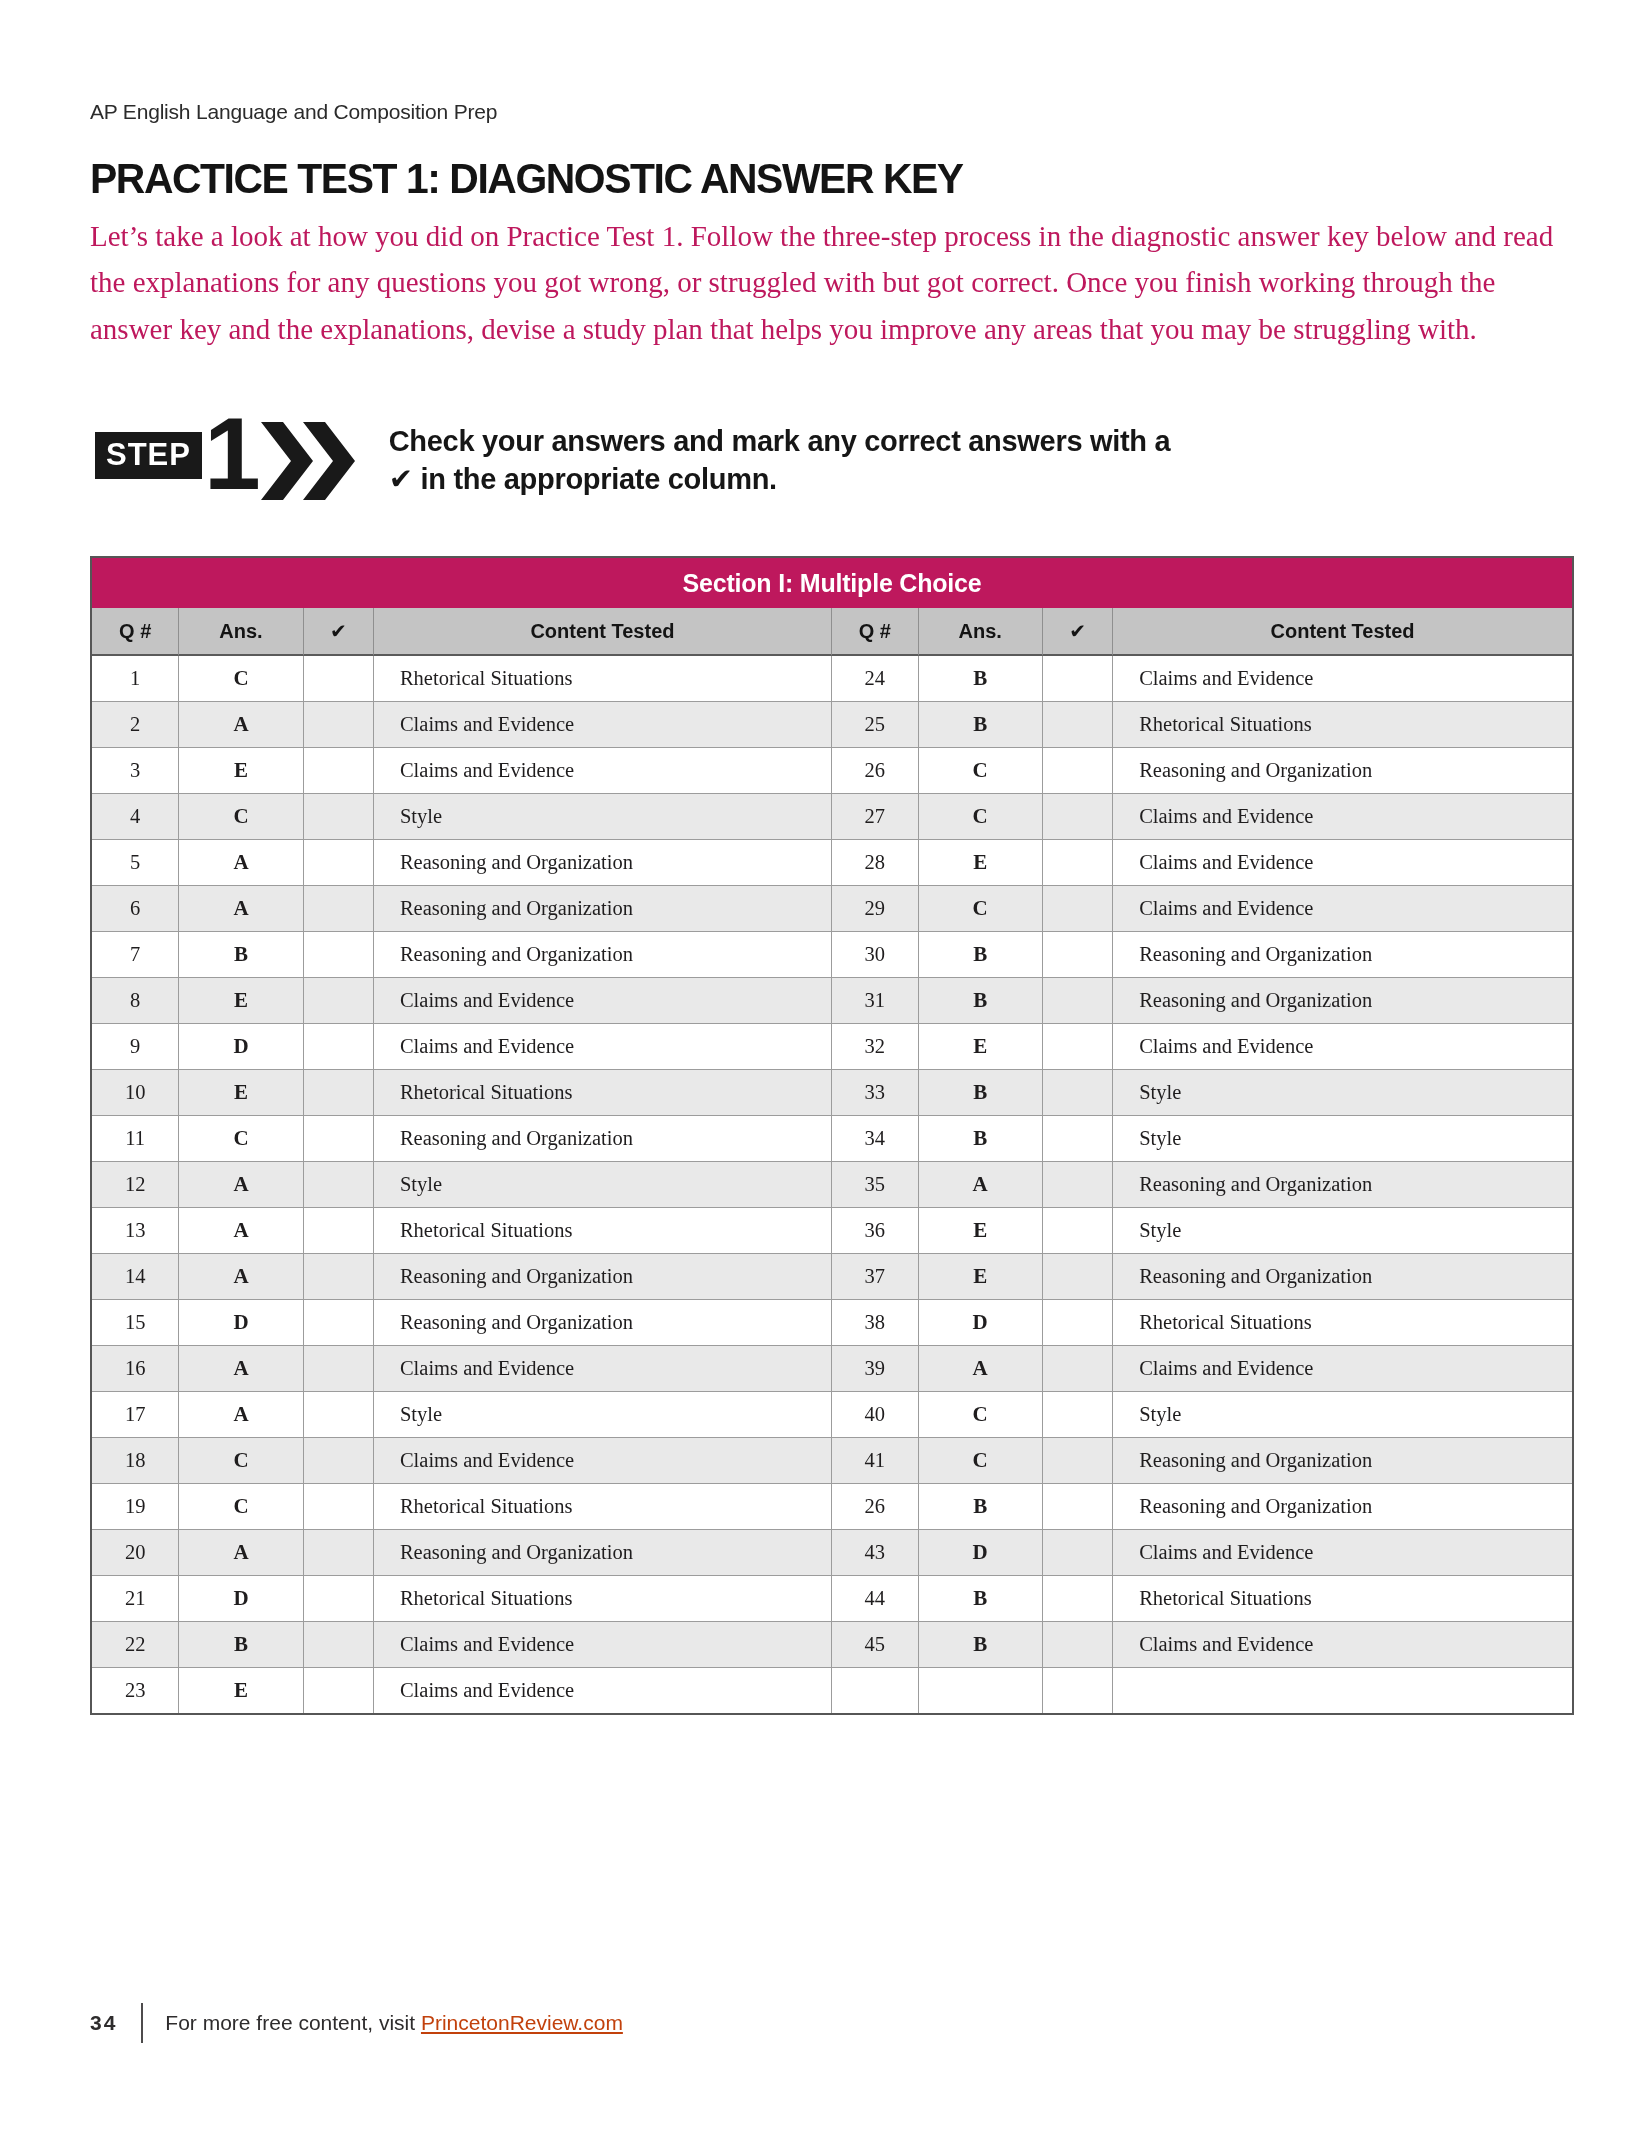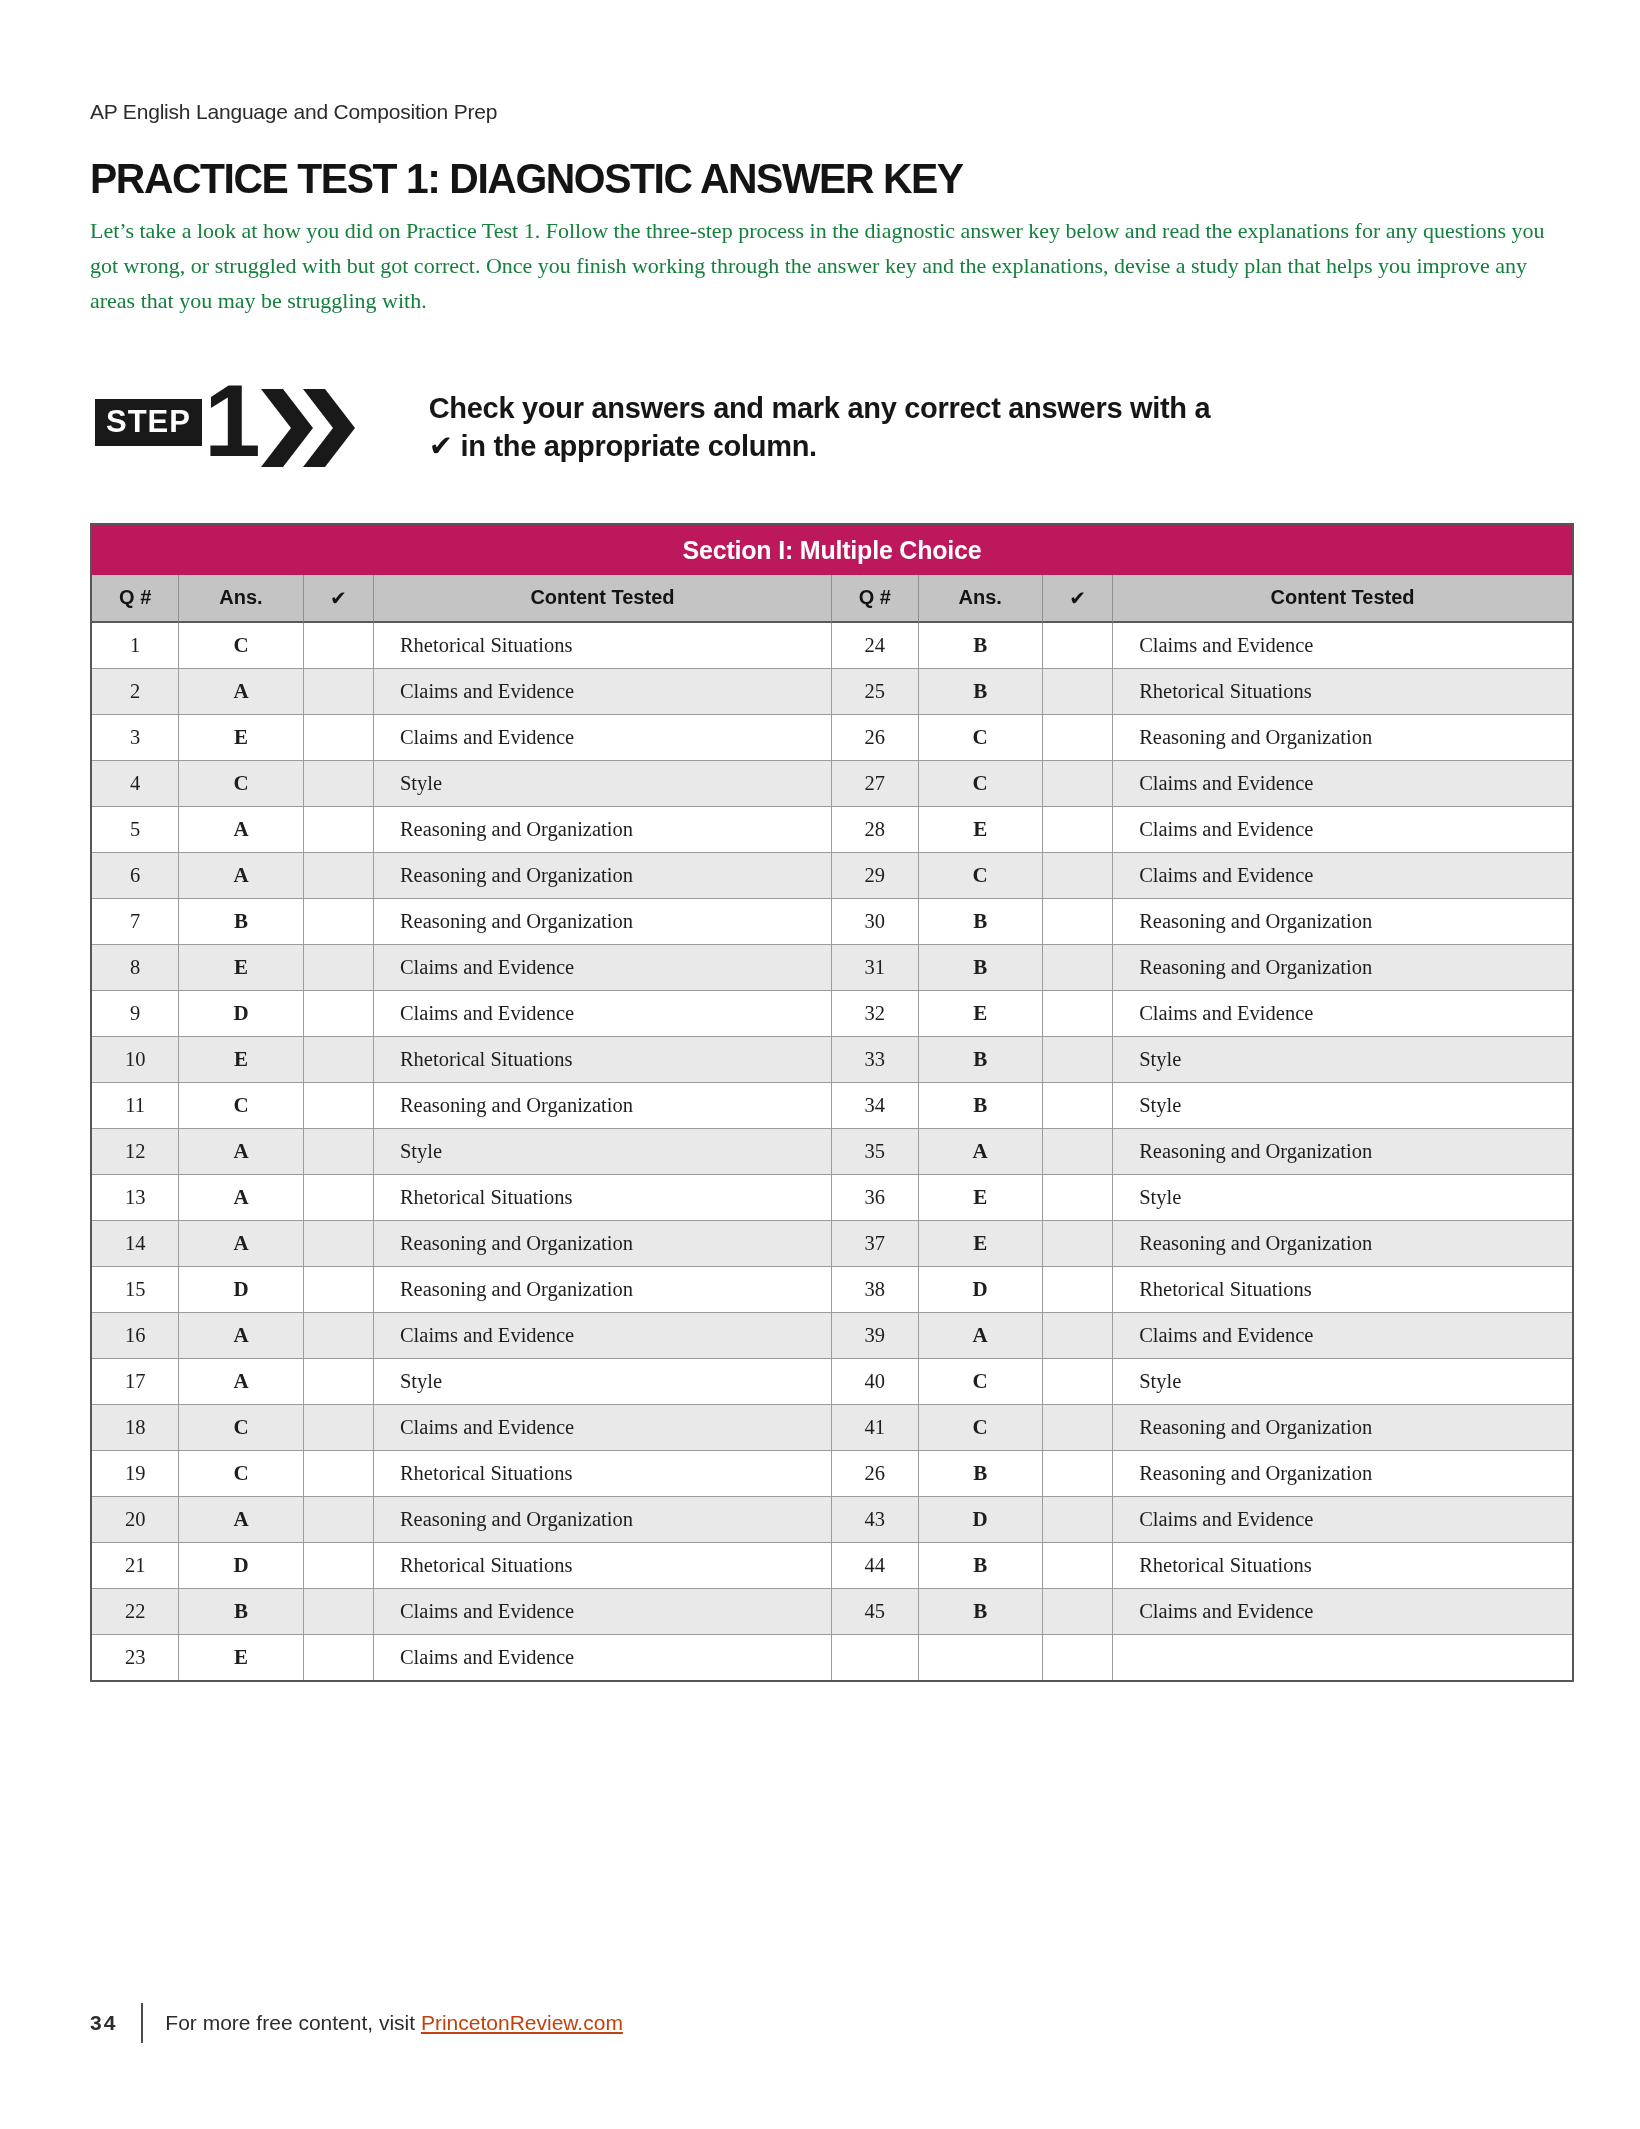--- a/index.html
+++ b/index.html
@@ -20,25 +20,25 @@
   .page-title{
     margin:30px 0 10px 0;
     font-family:"Liberation Sans","DejaVu Sans",sans-serif;
     font-weight:bold;font-size:43px;letter-spacing:-1.5px;
     color:#141414;
     transform:scaleX(0.95);transform-origin:left center;
     white-space:nowrap;
   }
   .intro{
     margin:0;width:1468px;
-    font-size:22px;line-height:1.6;color:#15803d;
+    font-size:29px;line-height:1.6;color:#be185d;
   }
   .step-row{
     margin-top:58px;
-    display:flex;align-items:flex-start;gap:68px;
+    display:flex;align-items:flex-start;gap:28px;
   }
   .step-logo{
     display:flex;align-items:flex-start;
     margin-left:5px;flex:0 0 auto;
   }
   .step-box{
     margin-top:22px;
     background:#191919;color:#ffffff;
     font-family:"Liberation Sans","DejaVu Sans",sans-serif;
     font-weight:bold;font-size:31px;letter-spacing:1px;

